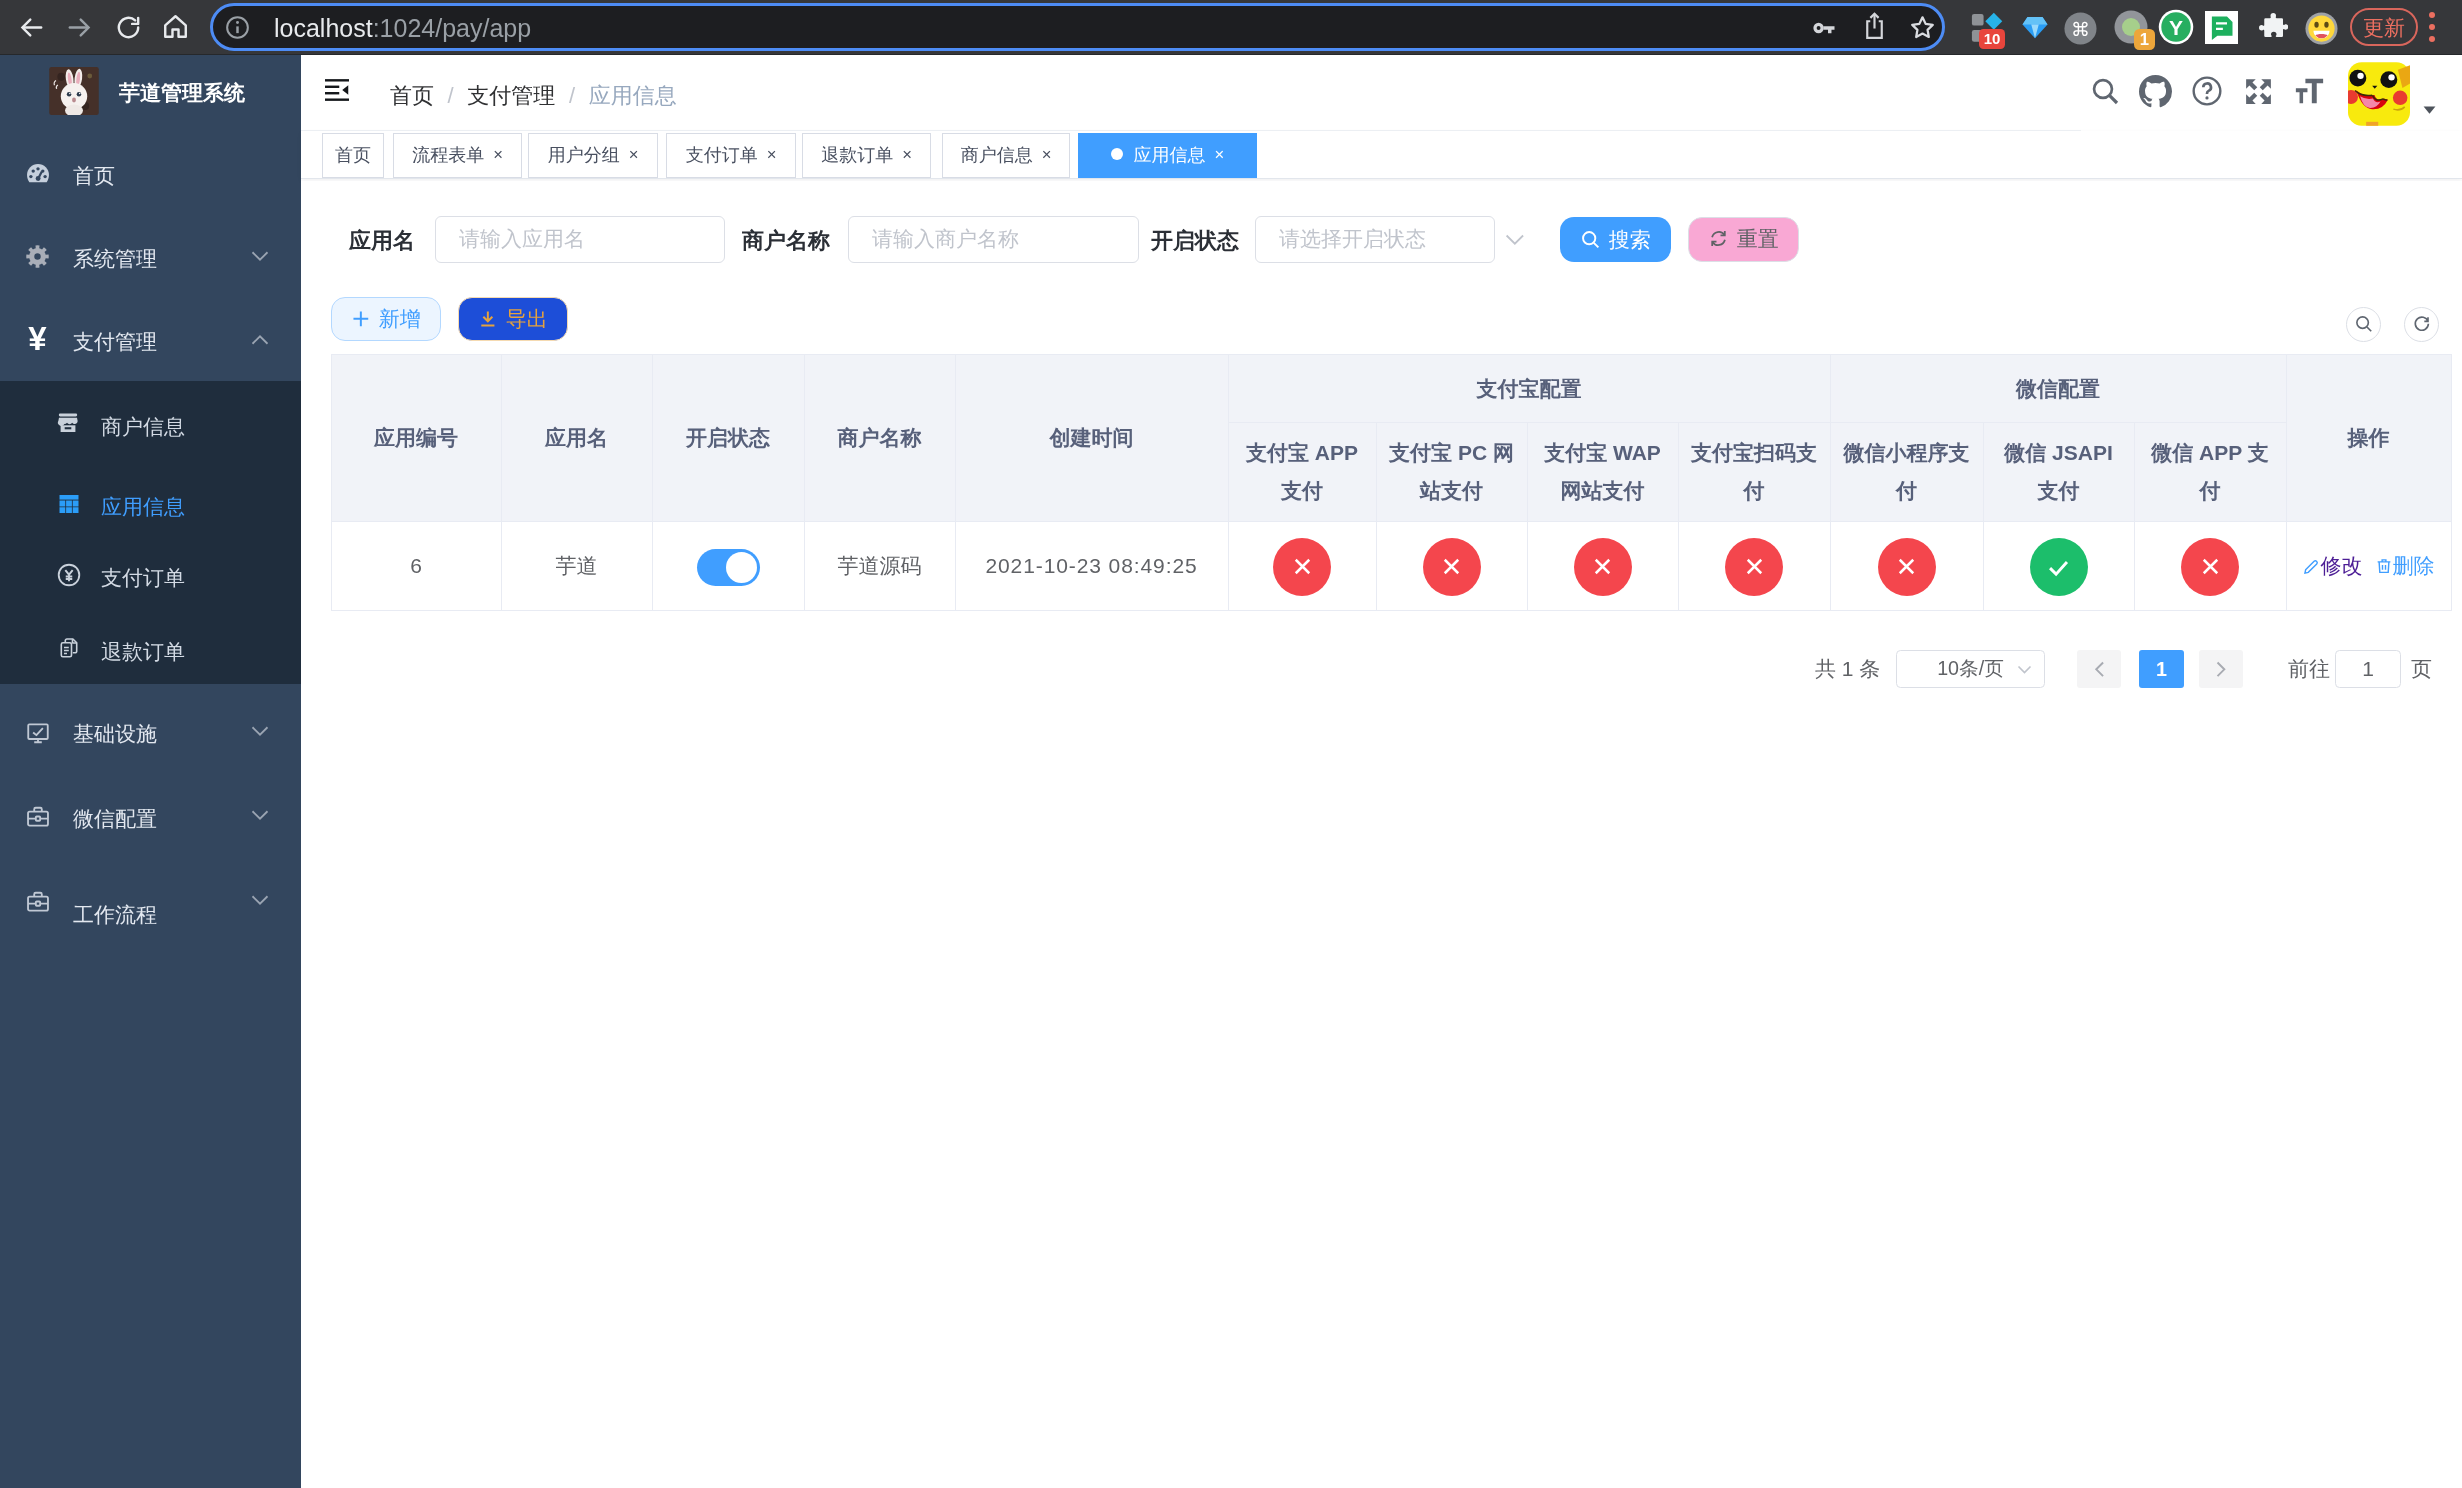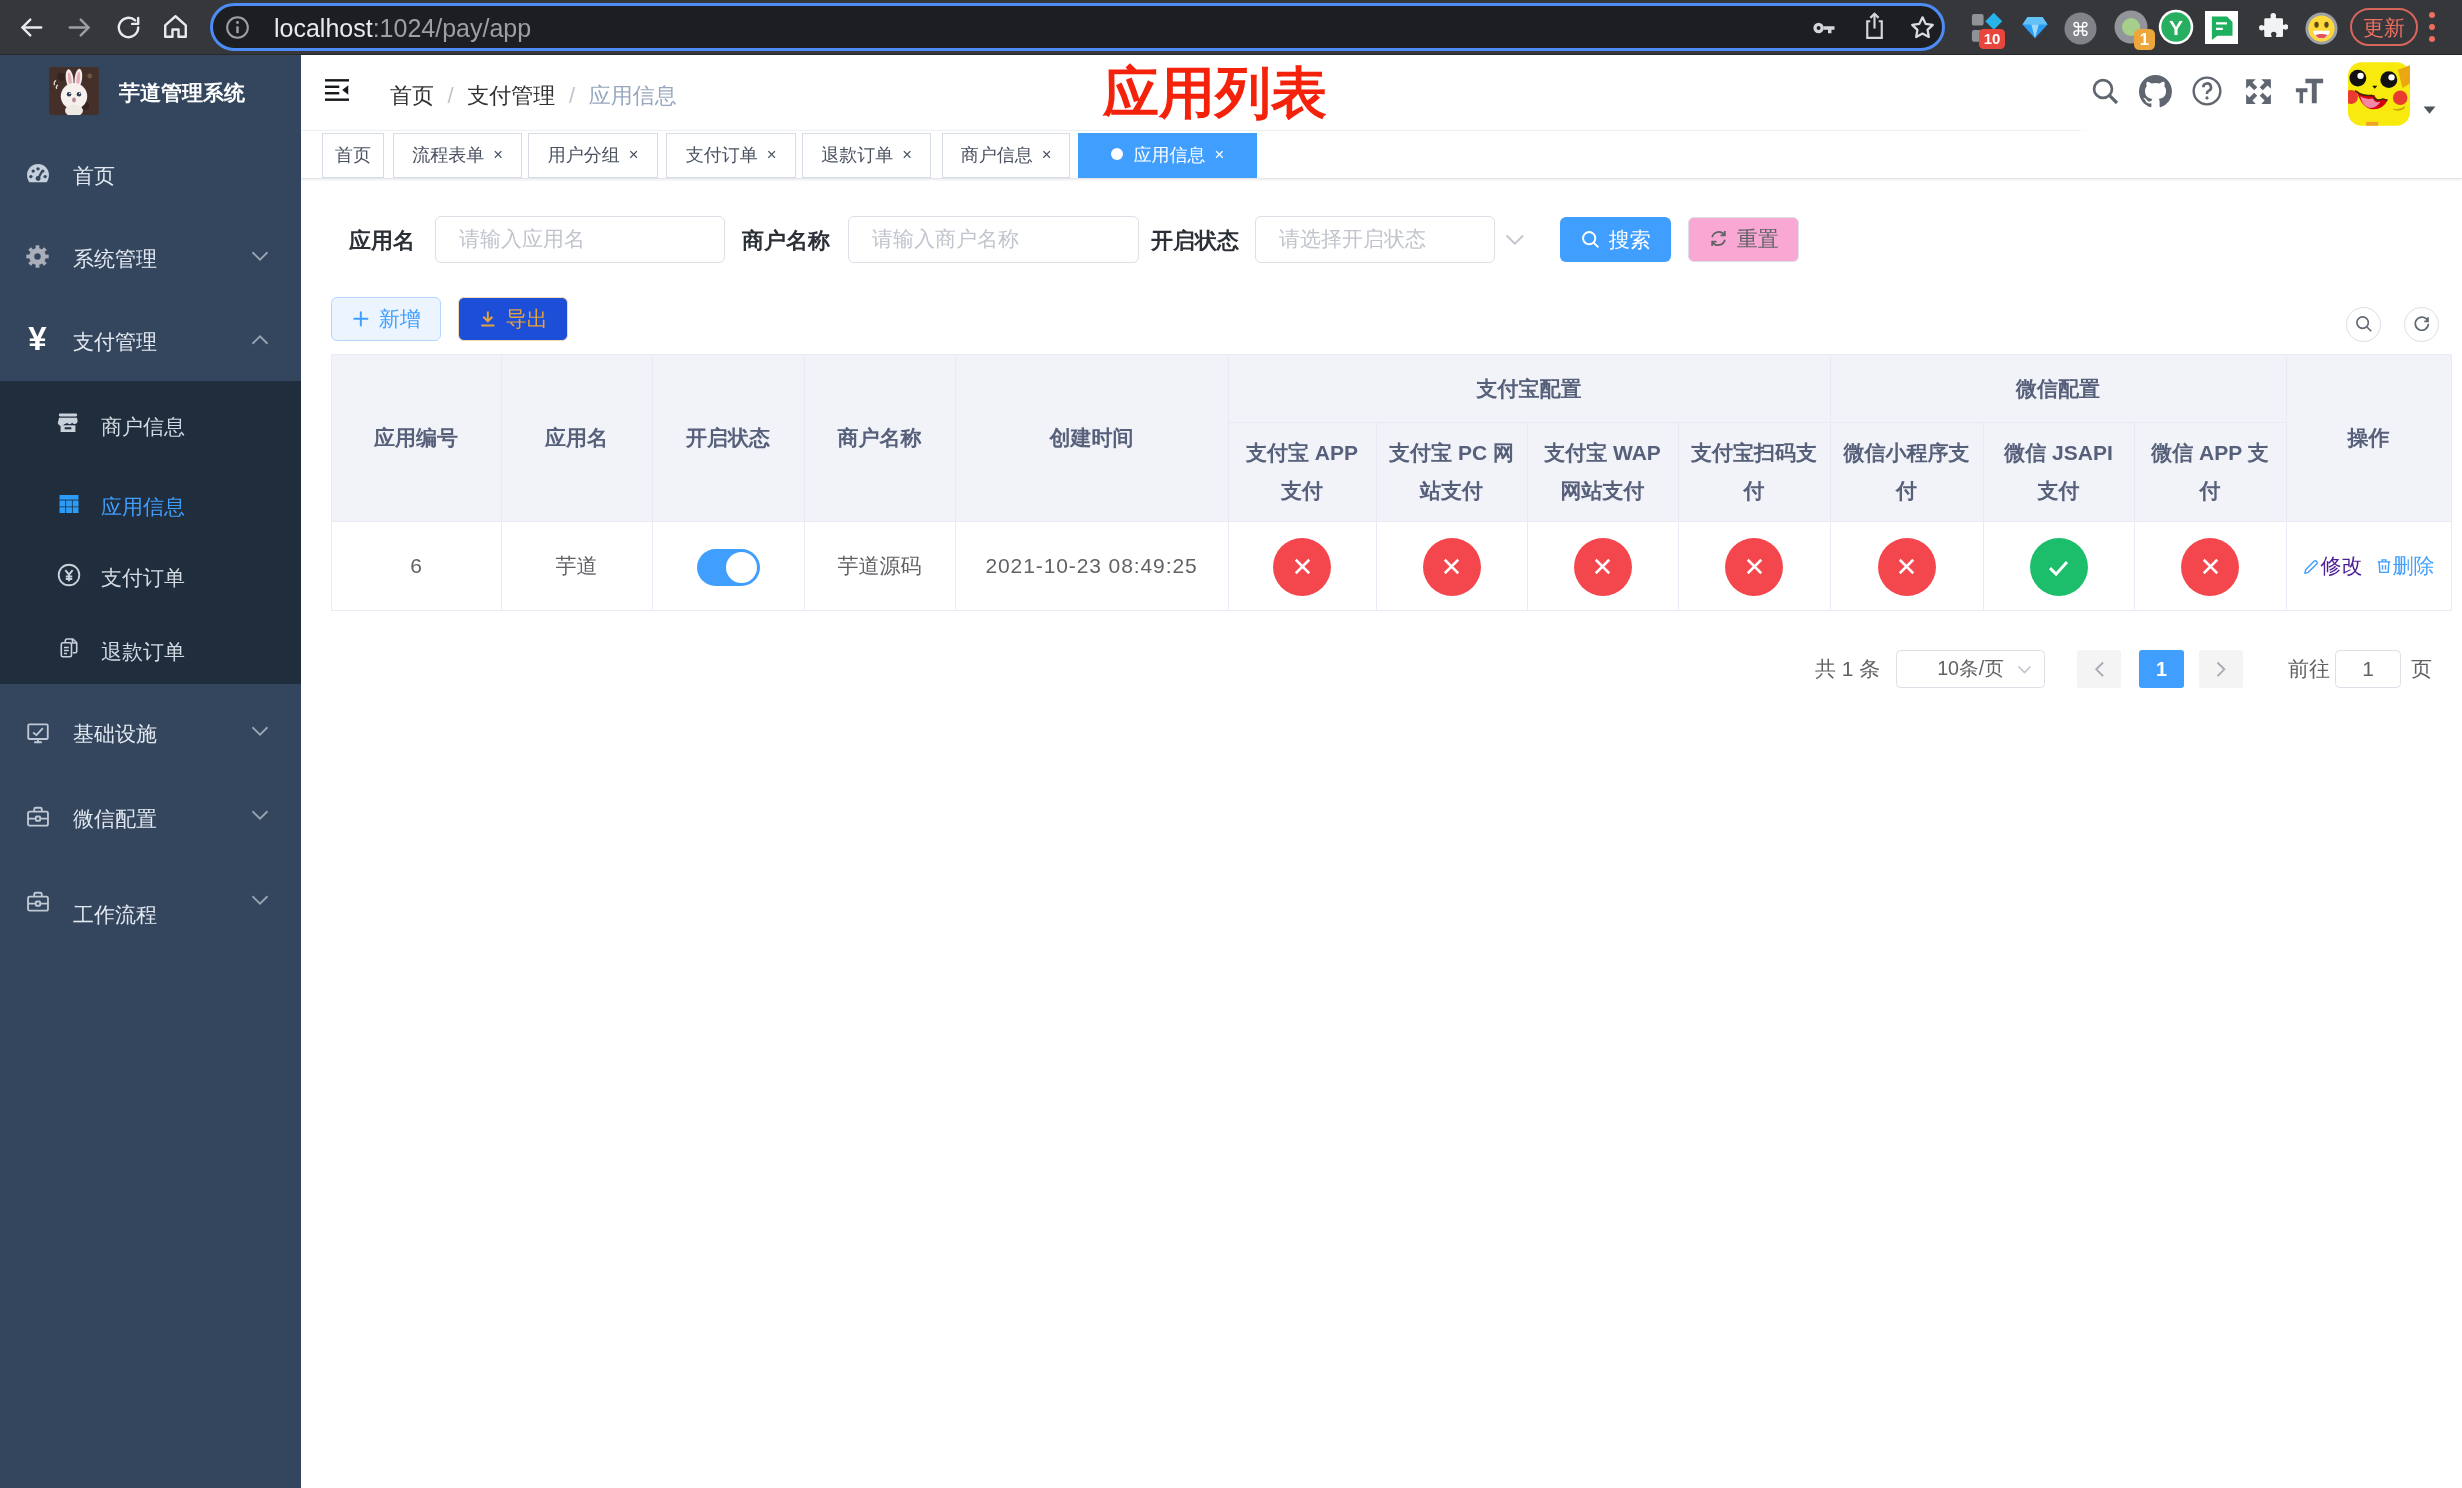--- a/index.html
+++ b/index.html
@@ -44,21 +44,21 @@
 .tag.active .x { color:#fff; }
 .tag .dot { display:inline-block; width:12px; height:12px; border-radius:50%; background:#fff;
   margin-right:10.6px; position:relative; top:-1.5px; }
 
 #content { position:absolute; top:126px; left:0; width:2161px; height:1306px; background:#fff; }
 
 
 .flabel { position:absolute; top:21px; font-size:22px; font-weight:bold; color:#2b2f36; }
 .finput { position:absolute; top:35px; height:47px; border:1.5px solid #dcdfe6; border-radius:6px;
   background:#fff; font-size:21px; color:#c0c4cc; line-height:44px; padding-left:23px; }
-.btn { position:absolute; border-radius:6px; font-size:21px; text-align:center; }
+.btn { position:absolute; border-radius:14px; font-size:21px; text-align:center; }
 
 
 #tbl { position:absolute; left:29.5px; top:173px; border-collapse:collapse; table-layout:fixed; }
 #tbl th, #tbl td { border:1.5px solid #e8ebf3; font-size:21px; text-align:center; padding:0; }
 #tbl th { background:#f1f3f8; color:#57607a; font-weight:bold; }
 #tbl td { color:#606266; background:#fff; }
 .mark { display:inline-block; width:58px; height:58px; border-radius:50%; position:relative; top:3px;}
 .mark svg { display:block; margin:15px auto; }
 .mark.bad { background:#f4464d; }
 .mark.ok { background:#1cbe6b; }
@@ -278,21 +278,20 @@
   <div id="main">
     <div id="navbar">
       <svg style="left:24px;top:23.5px" width="24" height="22" viewBox="0 0 32 29" fill="#13161a">
         <rect x="0" y="0" width="32" height="3.2"></rect>
         <rect x="0" y="8.6" width="19" height="3.2"></rect>
         <rect x="0" y="17.2" width="19" height="3.2"></rect>
         <rect x="0" y="25.8" width="32" height="3.2"></rect>
         <path d="M31 8.2v12.6L23 14.5z"></path>
       </svg>
       <div id="crumb">首页<span class="sep">/</span>支付管理<span class="sep">/</span><span class="cur">应用信息</span></div>
-      <div id="redtitle">应用列表</div>
       <svg style="left:1788px;top:20.4px" width="32" height="32" viewBox="0 0 24 24" fill="none" stroke="#5f6670" stroke-width="2">
           <circle cx="10.5" cy="10.5" r="6.7"></circle>
           <path d="M15.5 15.5 21 21" stroke-width="2.4"></path>
         </svg>
       <svg style="left:1838px;top:20.4px" width="33" height="33" viewBox="0 0 16 16" fill="#5f6670">
           <path d="M8 0C3.58 0 0 3.58 0 8c0 3.54 2.29 6.53 5.47 7.59.4.07.55-.17.55-.38 0-.19-.01-.82-.01-1.49-2.01.37-2.53-.49-2.69-.94-.09-.23-.48-.94-.82-1.13-.28-.15-.68-.52-.01-.53.63-.01 1.08.58 1.23.82.72 1.21 1.87.87 2.33.66.07-.52.28-.87.51-1.07-1.78-.2-3.64-.89-3.64-3.95 0-.87.31-1.59.82-2.15-.08-.2-.36-1.02.08-2.12 0 0 .67-.21 2.2.82.64-.18 1.32-.27 2-.27.68 0 1.36.09 2 .27 1.53-1.04 2.2-.82 2.2-.82.44 1.1.16 1.92.08 2.12.51.56.82 1.27.82 2.15 0 3.07-1.87 3.75-3.65 3.95.29.25.54.73.54 1.48 0 1.07-.01 1.93-.01 2.2 0 .21.15.46.55.38A8.01 8.01 0 0 0 16 8c0-4.42-3.58-8-8-8z"></path>
         </svg>
       <svg style="left:1890px;top:20.4px" width="32" height="32" viewBox="0 0 24 24" fill="none" stroke="#5f6670" stroke-width="1.8">
           <circle cx="12" cy="12" r="10"></circle>
           <path d="M9.2 9.2a2.9 2.9 0 1 1 4 2.7c-.9.4-1.2 1-1.2 1.9v.4" stroke-width="2"></path>

